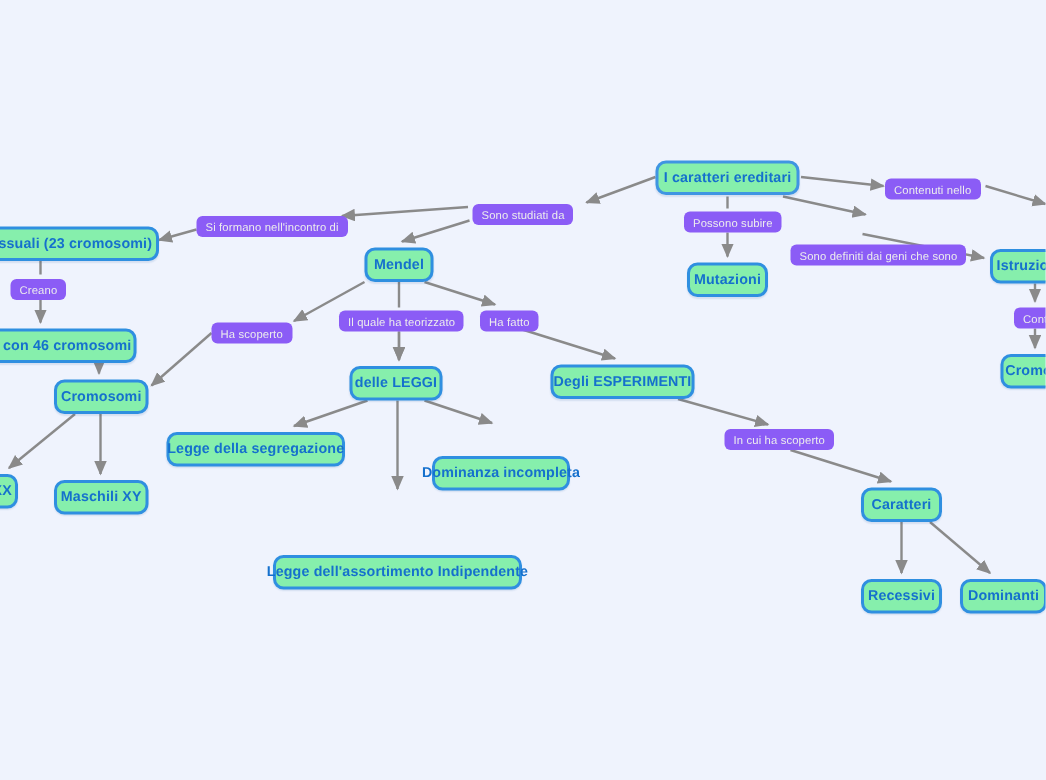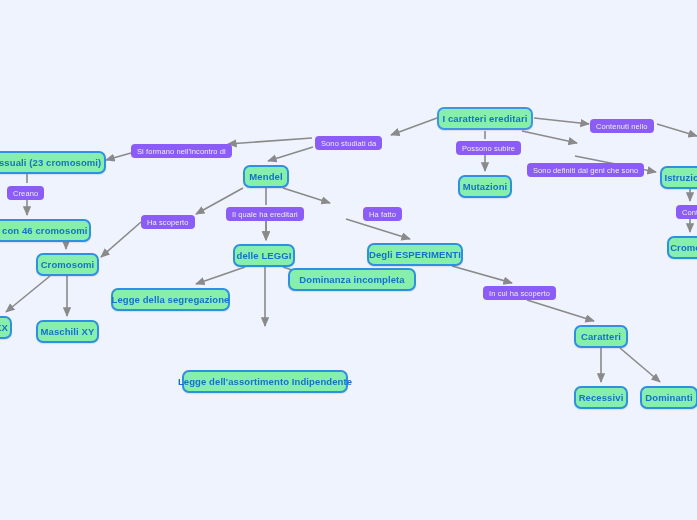--- a/index.html
+++ b/index.html
@@ -117,34 +117,34 @@
       <div class="node" style="left: 660px; top: 166px; width: 52px;">Istruzioni</div>
       <div class="node" style="left: 667px; top: 236px; width: 60px;">Cromosomi</div>
       <div class="node" style="left: 243px; top: 165px; width: 46px;">Mendel</div>
       <div class="node" style="left: -51px; top: 151px; width: 157px;">Cellule sessuali (23 cromosomi)</div>
       <div class="node" style="left: -36px; top: 219px; width: 127px;">Cellula con 46 cromosomi</div>
       <div class="node" style="left: 36px; top: 253px; width: 63px;">Cromosomi</div>
       <div class="node" style="left: -57px; top: 316px; width: 69px;">Femminili XX</div>
       <div class="node" style="left: 36px; top: 320px; width: 63px;">Maschili XY</div>
       <div class="node" style="left: 233px; top: 244px; width: 62px;">delle LEGGI</div>
       <div class="node" style="left: 111px; top: 288px; width: 119px;">Legge della segregazione</div>
-      <div class="node" style="left: 288px; top: 268px; width: 128px;">Dominanza incompleta</div>
+      <div class="node" style="left: 288px; top: 304px; width: 92px;">Dominanza incompleta</div>
       <div class="node" style="left: 182px; top: 330px; width: 166px; margin-top: 40px;">Legge dell'assortimento Indipendente</div>
       <div class="node" style="left: 367px; top: 243px; width: 96px;">Degli ESPERIMENTI</div>
       <div class="node" style="left: 574px; top: 325px; width: 54px;">Caratteri</div>
       <div class="node" style="left: 574px; top: 386px; width: 54px;">Recessivi</div>
       <div class="node" style="left: 640px; top: 386px; width: 58px;">Dominanti</div>
     </div>
   <div id="labels-layer">
       <div class="edge-label" style="left: 590px; top: 119px;">Contenuti nello</div>
       <div class="edge-label" style="left: 456px; top: 141px;">Possono subire</div>
       <div class="edge-label" style="left: 527px; top: 143px; margin-top: 20px;">Sono definiti dai geni che sono</div>
       <div class="edge-label" style="left: 315px; top: 136px;">Sono studiati da</div>
       <div class="edge-label" style="left: 131px; top: 144px;">Si formano nell'incontro di</div>
       <div class="edge-label" style="left: 7px; top: 186px;">Creano</div>
       <div class="edge-label" style="left: 141px; top: 215px;">Ha scoperto</div>
-      <div class="edge-label" style="left: 226px; top: 207px;">Il quale ha ereditari</div>
-      <div class="edge-label" style="left: 320px; top: 207px; margin-left: 43px;">Ha fatto</div>
+      <div class="edge-label" style="left: 226px; top: 207px;">Il quale ha teorizzato</div>
+      <div class="edge-label" style="left: 320px; top: 207px;">Ha fatto</div>
       <div class="edge-label" style="left: 676px; top: 205px;">Contenute nei</div>
       <div class="edge-label" style="left: 483px; top: 286px;">In cui ha scoperto</div>
     </div>
 
 </div>
 
 </body></html>

